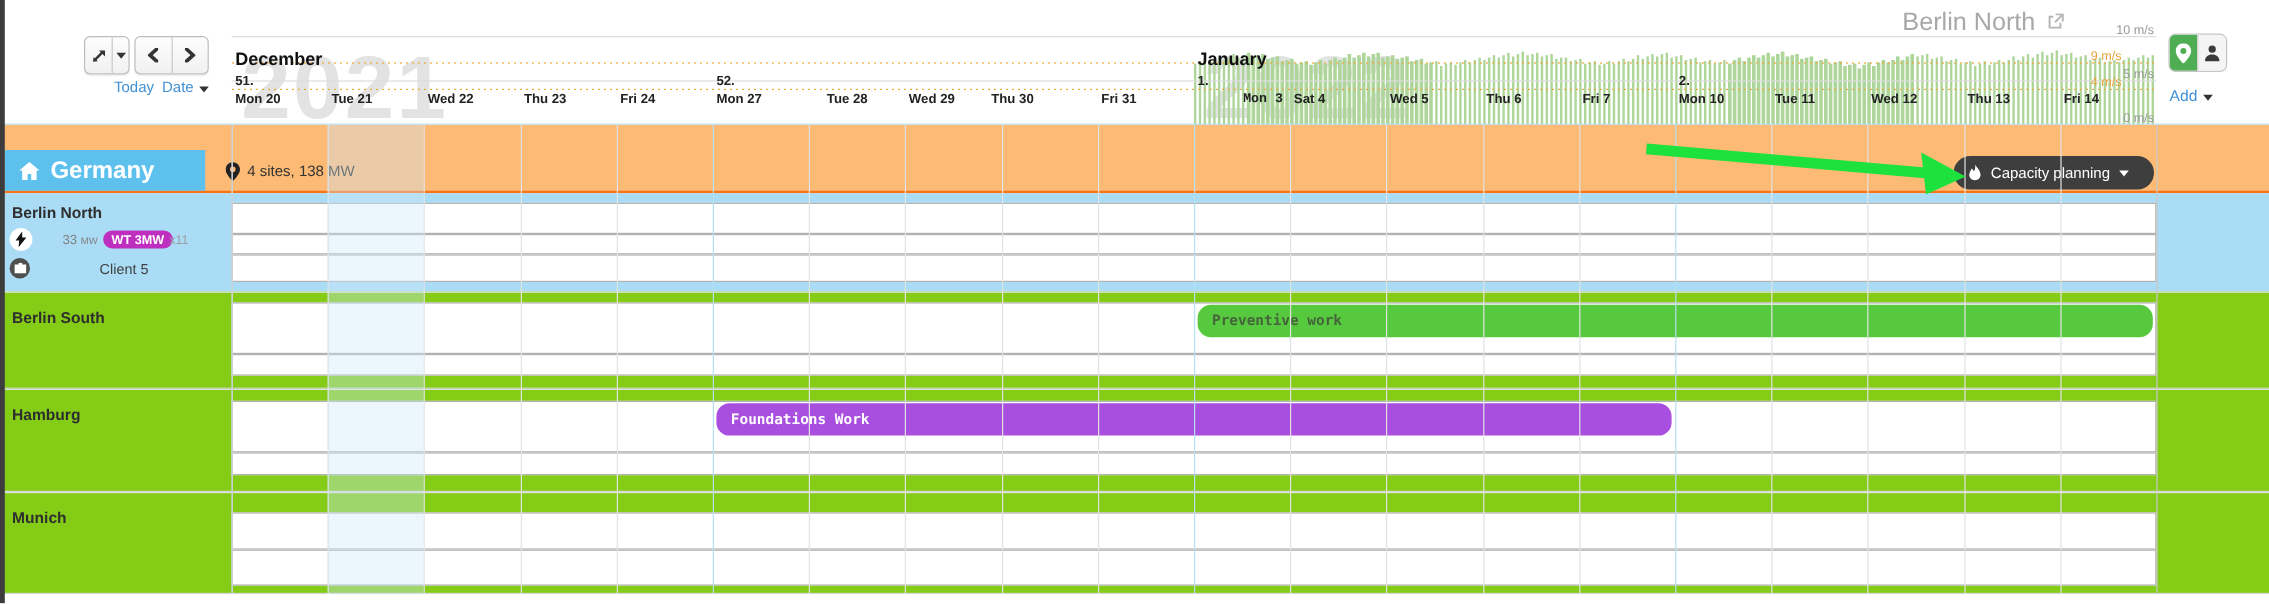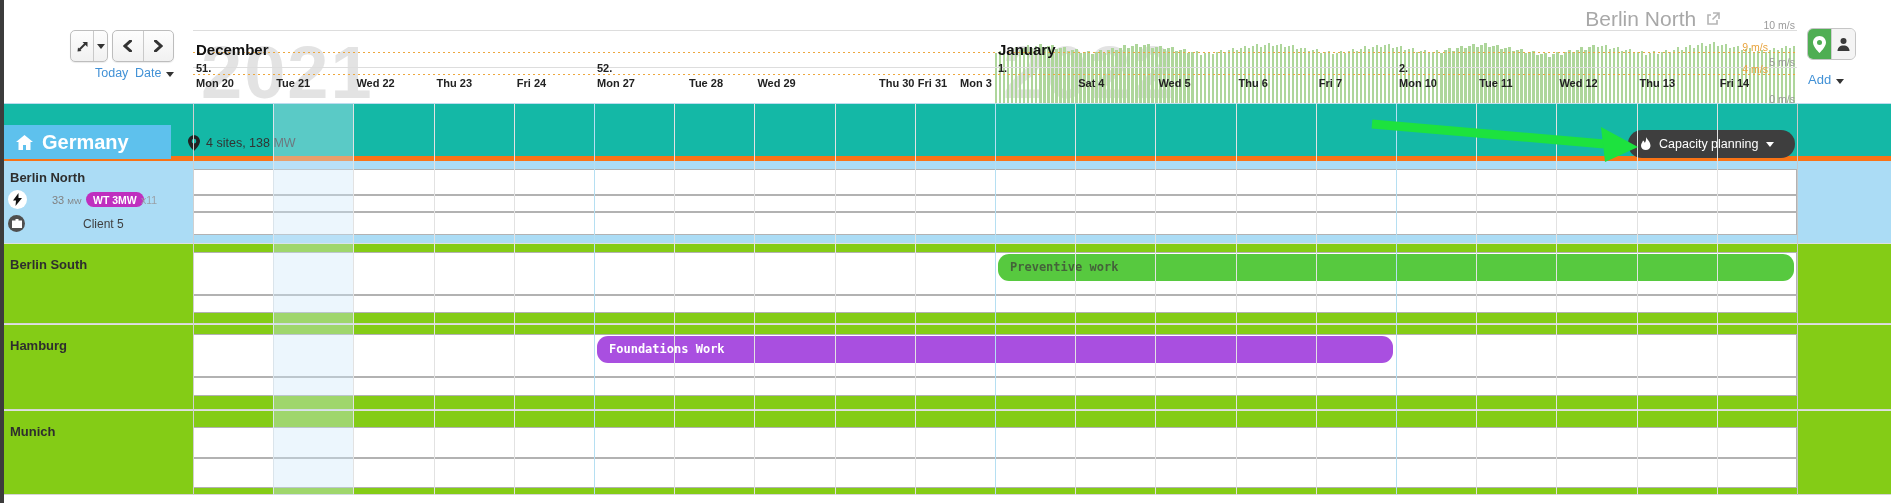--- a/index.html
+++ b/index.html
@@ -42,21 +42,21 @@
   .vline.day{background:#e2e2e2;}
   .vline.week{background:#b5dff2;}
   .vline.edge{background:#c9c9c9;}
   .today-col{position:absolute;background:rgba(205,232,249,.38);z-index:7;}
   .panel-sep{position:absolute;left:193px;top:104px;width:1px;height:391px;background:#d0d0d0;z-index:8;}
 
   
   .section{position:absolute;left:0;width:1891px;z-index:4;box-sizing:border-box;}
   .section.gray{background:#84cc16;border-top:1px solid #e0e0e0;border-bottom:1px solid #d5d5d5;}
   .section.selected{background:#abdcf5;}
-  .germany-row{position:absolute;left:0;top:104px;width:1891px;height:57px;background:#14b8a6;border-bottom:5px solid #f97316;z-index:4;box-sizing:border-box;}
+  .germany-row{position:absolute;left:0;top:104px;width:1891px;height:57px;background:#fdba74;border-bottom:2px solid #f97316;z-index:4;box-sizing:border-box;}
   .germany-box{position:absolute;left:4px;top:21px;width:167px;height:34px;background:#5ec1ed;color:#fff;display:flex;align-items:center;cursor:pointer;z-index:9;}
   .germany-box .txt{font-size:20px;font-weight:bold;margin-left:9px;}
   .site-sum{position:absolute;left:188px;top:31px;display:flex;align-items:center;z-index:9;font-size:12.5px;color:#333;}
   .cap-btn{position:absolute;left:1628px;top:26px;width:167px;height:28px;background:#3e3e3e;border-radius:14px;color:#fff;display:flex;align-items:center;z-index:12;cursor:pointer;}
   .cap-btn .lbl{font-size:12.5px;margin-left:7px;}
   .cap-btn .caret{border-top-color:#fff;margin-left:8px;}
   .site-name{position:absolute;left:10px;font-size:13px;font-weight:bold;color:#2e2e2e;z-index:9;}
   .row{position:absolute;background:#fff;border:1px solid #b2b2b2;box-sizing:border-box;z-index:5;}
   .bar{position:absolute;border-radius:11px;z-index:9;font-family:"DejaVu Sans Mono",monospace;font-size:12px;font-weight:bold;white-space:nowrap;overflow:hidden;cursor:pointer;box-sizing:border-box;padding-left:12px;display:flex;align-items:center;}
 
@@ -122,23 +122,23 @@
       <div class="w-label" style="left: 998px;">1.</div>
       <div class="w-label" style="left: 1399px;">2.</div>
       <div class="d-label" style="left: 196px;">Mon 20</div>
       <div class="d-label" style="left: 276.2px;">Tue 21</div>
       <div class="d-label" style="left: 356.4px;">Wed 22</div>
       <div class="d-label" style="left: 436.6px;">Thu 23</div>
       <div class="d-label" style="left: 516.8px;">Fri 24</div>
       <div class="d-label" style="left: 597px;">Mon 27</div>
       <div class="d-label" style="left: 689px;">Tue 28</div>
       <div class="d-label" style="left: 757.4px;">Wed 29</div>
-      <div class="d-label" style="left: 879px;">Thu 30</div>
+      <div class="d-label" style="left: 826px;">Thu 30</div>
       <div class="d-label" style="left: 917.8px;">Fri 31</div>
-      <div class="d-label" style="left: 960px;">Mon 3</div>
+      <div class="d-label" style="left: 1036px; font-family: Liberation Mono, monospace;">Mon 3</div>
       <div class="d-label" style="left: 1078.2px;">Sat 4</div>
       <div class="d-label" style="left: 1158.4px;">Wed 5</div>
       <div class="d-label" style="left: 1238.6px;">Thu 6</div>
       <div class="d-label" style="left: 1318.8px;">Fri 7</div>
       <div class="d-label" style="left: 1399px;">Mon 10</div>
       <div class="d-label" style="left: 1479.2px;">Tue 11</div>
       <div class="d-label" style="left: 1559.4px;">Wed 12</div>
       <div class="d-label" style="left: 1639.6px;">Thu 13</div>
       <div class="d-label" style="left: 1719.8px;">Fri 14</div>
       <div class="windbar" style="left: 995px; top: 53.06px; height: 50.94px; background: rgb(174, 214, 155);"></div>

